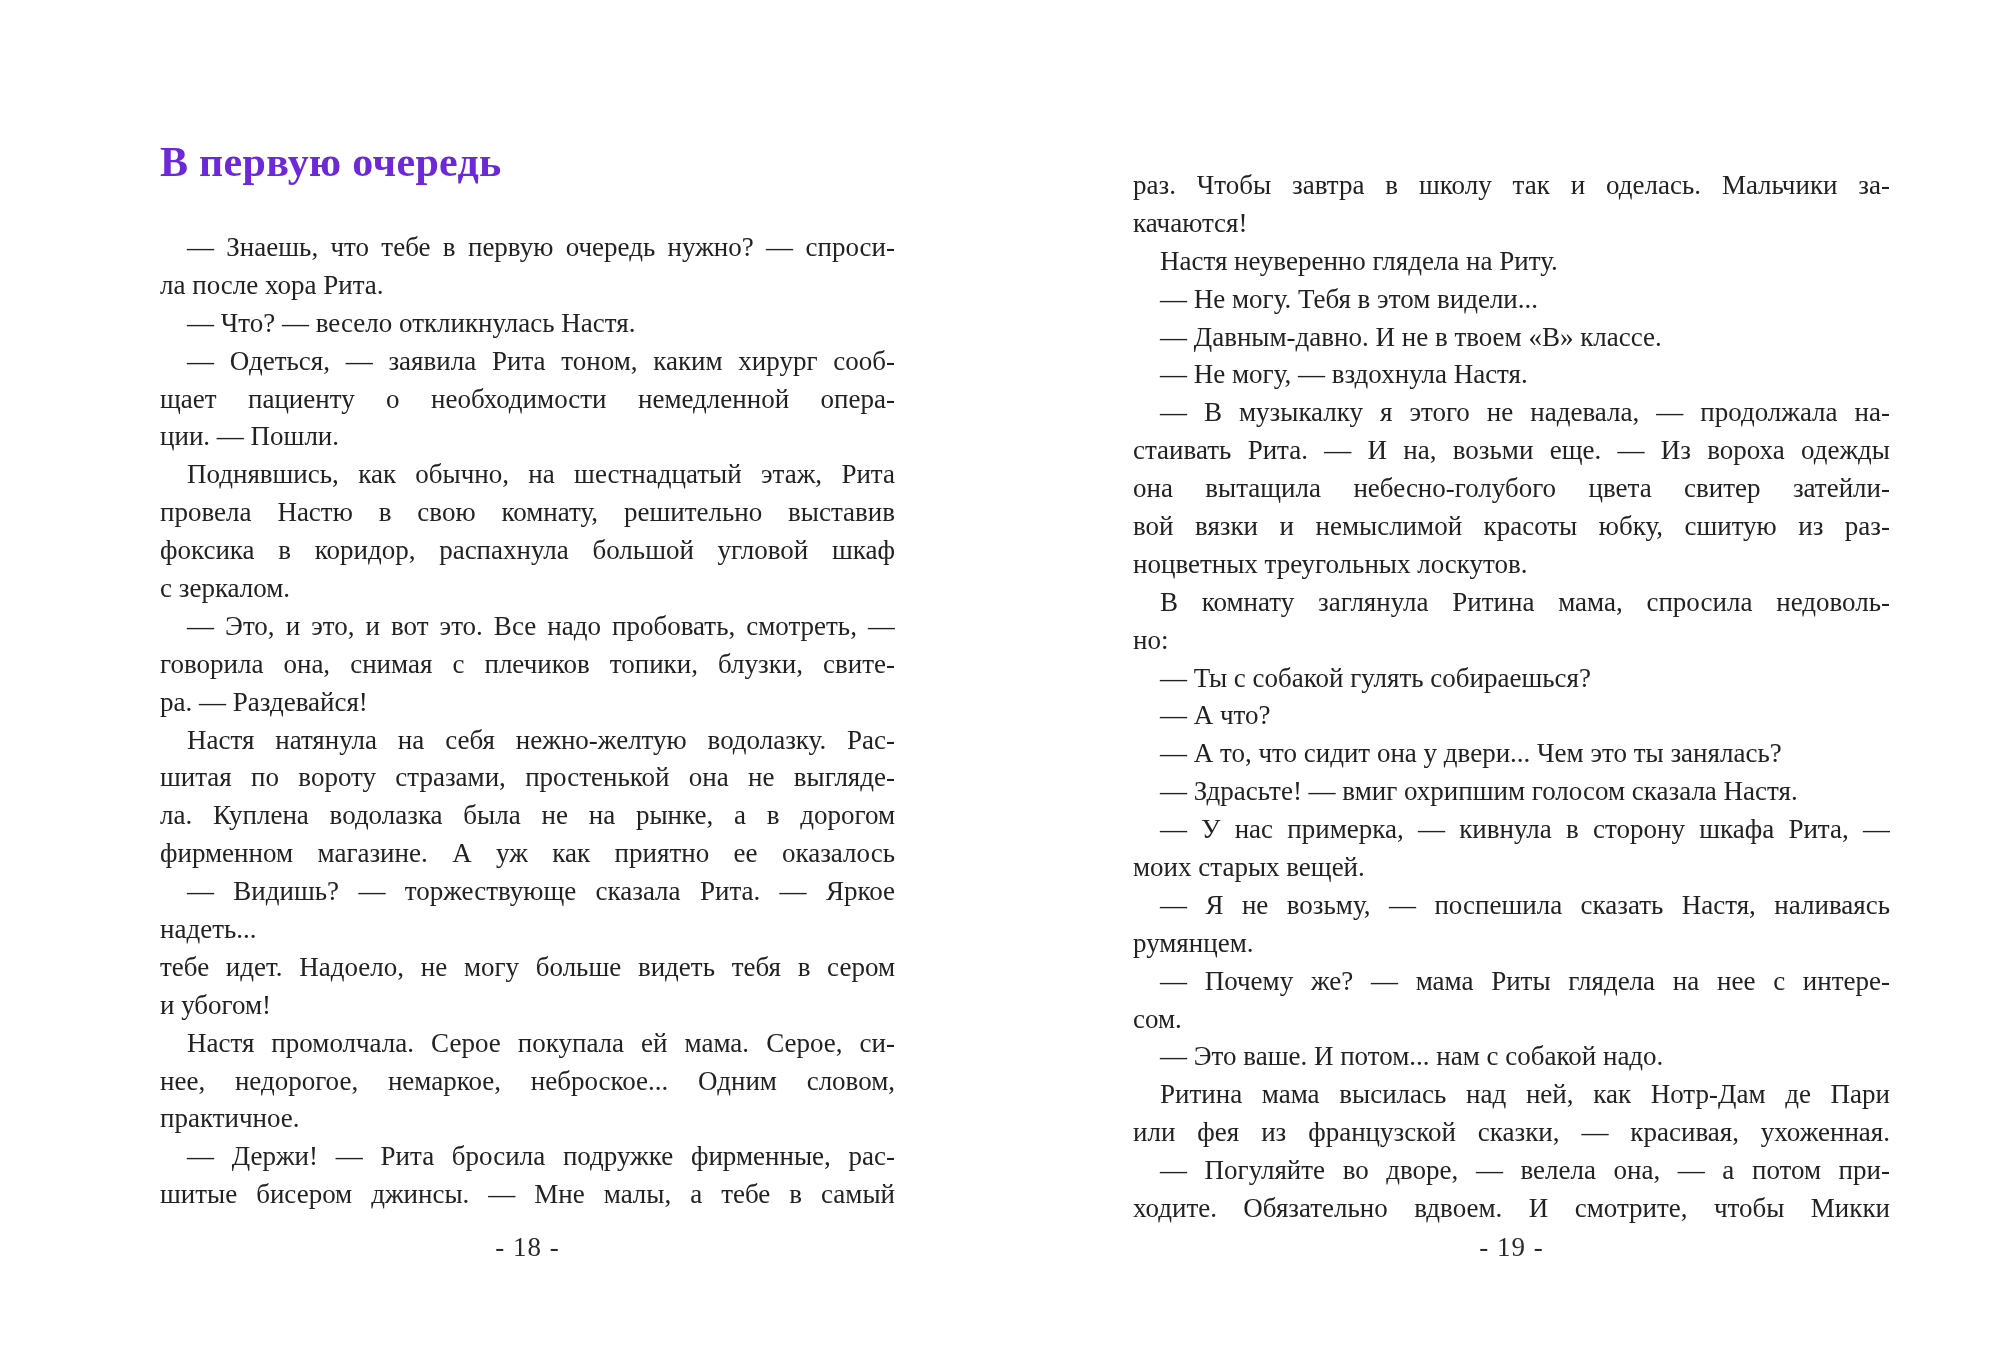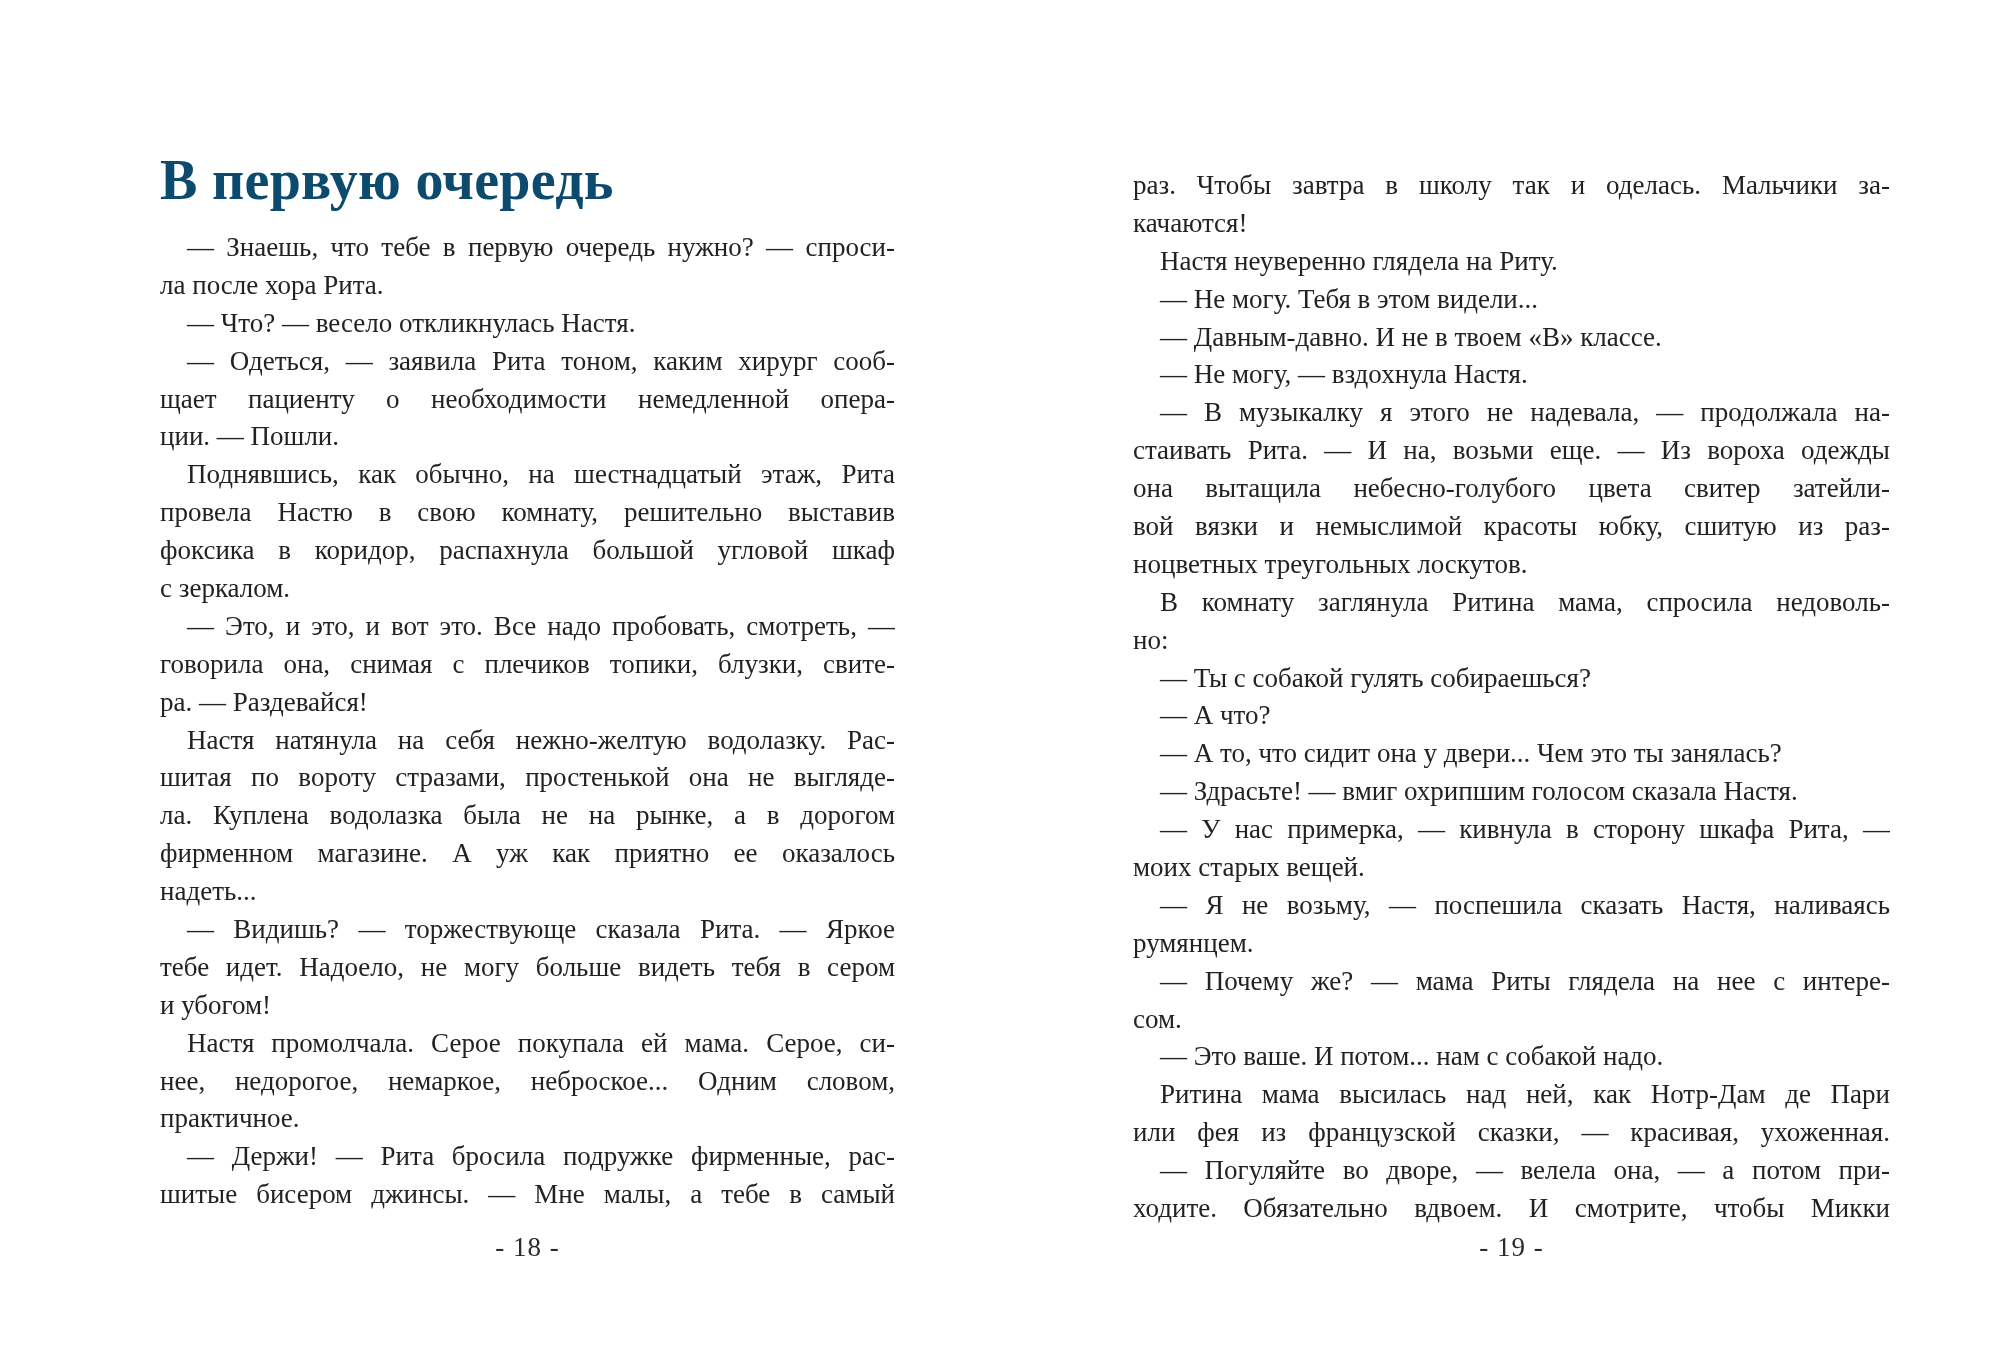--- a/index.html
+++ b/index.html
@@ -19,23 +19,23 @@
     top: 0;
     height: 1368px;
   }
   .page-left  { left: 160px;  width: 735px; }
   .page-right { left: 1133px; width: 757px; }
 
   .chapter-title {
     position: absolute;
     top: 110px;
     left: 0;
-    font-size: 56px;
+    font-size: 42px;
     font-weight: bold;
-    color: #0c4a6e;
+    color: #6d28d9;
     letter-spacing: 0.3px;
     white-space: nowrap;
   }
   .lines {
     position: absolute;
     left: 0;
     width: 100%;
     font-size: 27px;
     line-height: 37.9px;
     color: #222222;
@@ -86,22 +86,22 @@
       <div class="text-line justify">провела Настю в свою комнату, решительно выставив</div>
       <div class="text-line justify">фоксика в коридор, распахнула большой угловой шкаф</div>
       <div class="text-line">с зеркалом.</div>
       <div class="text-line indent justify">— Это, и это, и вот это. Все надо пробовать, смотреть, —</div>
       <div class="text-line justify">говорила она, снимая с плечиков топики, блузки, свите-</div>
       <div class="text-line">ра. — Раздевайся!</div>
       <div class="text-line indent justify">Настя натянула на себя нежно-желтую водолазку. Рас-</div>
       <div class="text-line justify">шитая по вороту стразами, простенькой она не выгляде-</div>
       <div class="text-line justify">ла. Куплена водолазка была не на рынке, а в дорогом</div>
       <div class="text-line justify">фирменном магазине. А уж как приятно ее оказалось</div>
+      <div class="text-line indent justify">— Видишь? — торжествующе сказала Рита. — Яркое</div>
       <div class="text-line">надеть...</div>
-      <div class="text-line indent justify">— Видишь? — торжествующе сказала Рита. — Яркое</div>
       <div class="text-line justify">тебе идет. Надоело, не могу больше видеть тебя в сером</div>
       <div class="text-line">и убогом!</div>
       <div class="text-line indent justify">Настя промолчала. Серое покупала ей мама. Серое, си-</div>
       <div class="text-line justify">нее, недорогое, немаркое, неброское... Одним словом,</div>
       <div class="text-line">практичное.</div>
       <div class="text-line indent justify">— Держи! — Рита бросила подружке фирменные, рас-</div>
       <div class="text-line justify">шитые бисером джинсы. — Мне малы, а тебе в самый</div>
     </div>
   <div class="page-number">- 18 -</div>
 </div>

